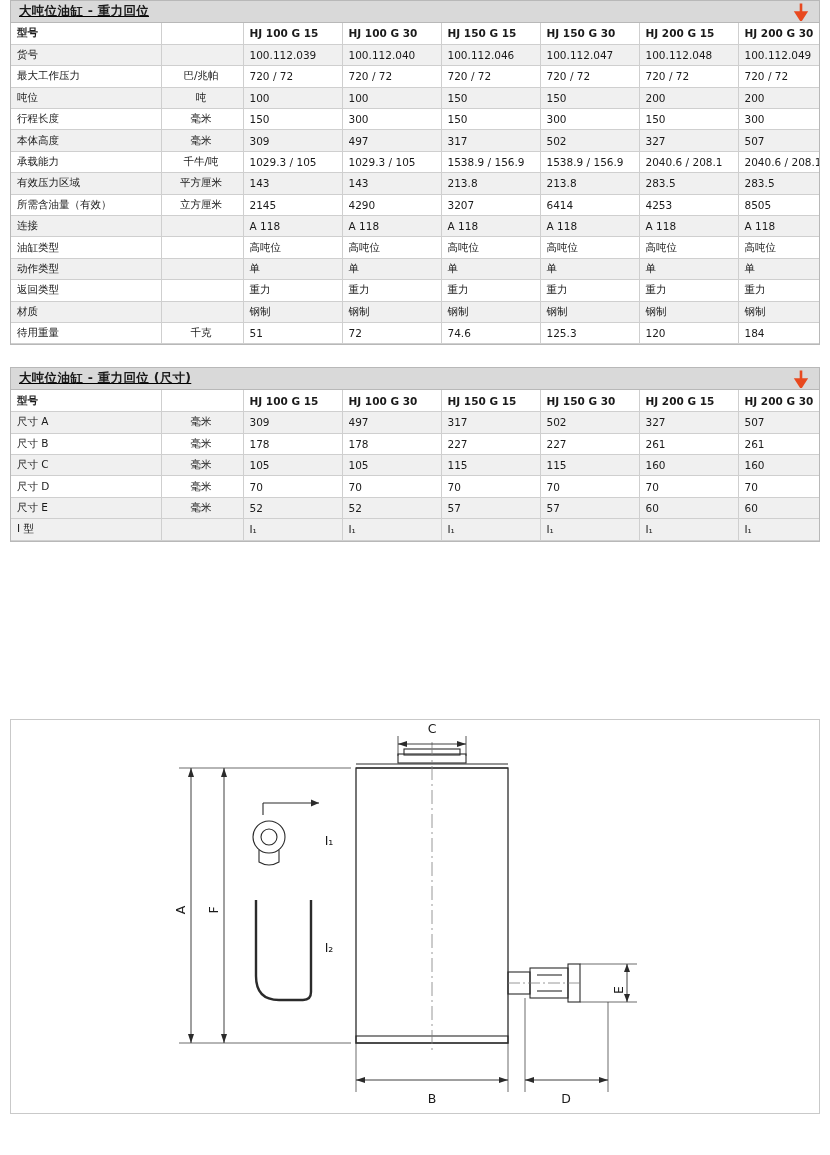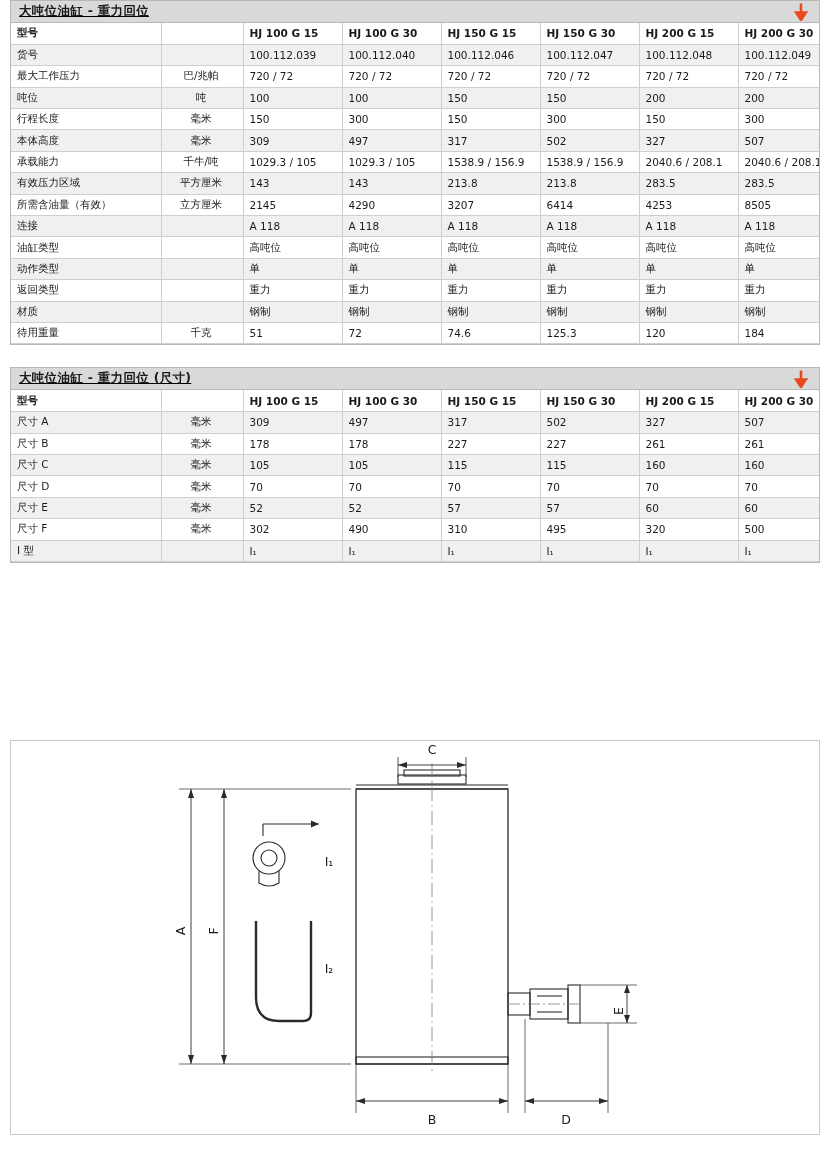--- a/index.html
+++ b/index.html
@@ -348,30 +348,20 @@
         <tr class="alt">
           <td class="lbl row-label">尺寸 E</td>
           <td class="row-unit">毫米</td>
           <td>52</td>
           <td>52</td>
           <td>57</td>
           <td>57</td>
           <td>60</td>
           <td class="last">60</td>
         </tr>
-        <tr class="plain">
-          <td class="lbl row-label">尺寸 F</td>
-          <td class="row-unit">毫米</td>
-          <td>302</td>
-          <td>490</td>
-          <td>310</td>
-          <td>495</td>
-          <td>320</td>
-          <td class="last">500</td>
-        </tr>
         <tr class="alt">
           <td class="lbl row-label">I 型</td>
           <td class="row-unit"></td>
           <td>I₁</td>
           <td>I₁</td>
           <td>I₁</td>
           <td>I₁</td>
           <td>I₁</td>
           <td class="last">I₁</td>
         </tr>

